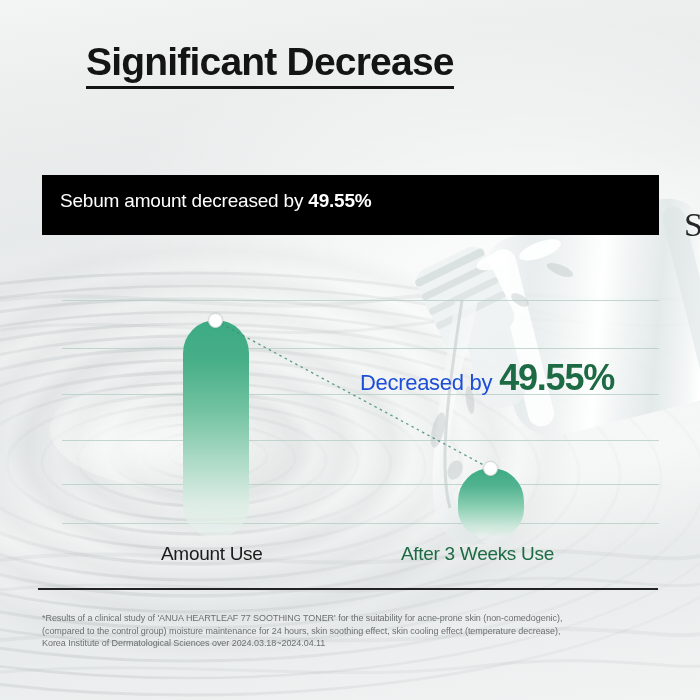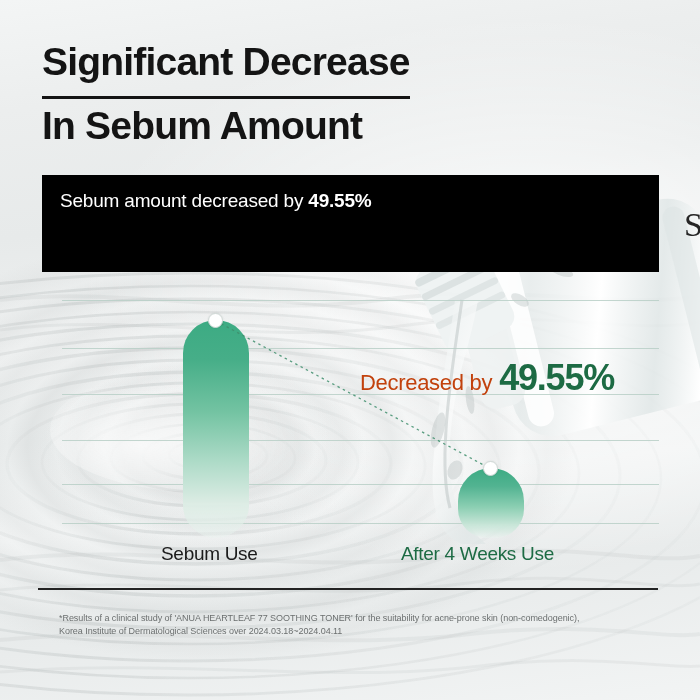--- a/index.html
+++ b/index.html
@@ -37,28 +37,29 @@
     font-size:39px;
     font-weight:bold;
     letter-spacing:-0.8px;
     color:#141414;
     line-height:44px;
     white-space:nowrap;
   }
   #title-line-1 {
     display:inline-block;
     border-bottom:3px solid #141414;
-    padding-bottom:12px;
+    padding-bottom:2px;
+    margin-left:44px;
   }
   #title-line-2 { margin-top:5px; }
 
   
   #banner {
     position:absolute; left:42px; top:175px;
-    width:617px; height:97px;
+    width:617px; height:60px;
     background:#000000;
     z-index:10;
     padding:13px 0 0 18px;
   }
   .banner-line {
     color:#ffffff;
     font-size:19px;
     line-height:25px;
     letter-spacing:-0.2px;
     white-space:nowrap;
@@ -105,21 +106,21 @@
   #dot-after  { left:483px; top:461px; }
 
   #connector { position:absolute; left:0; top:0; width:700px; height:700px; }
 
   
   #callout {
     position:absolute; left:360px; top:357px; z-index:11;
     white-space:nowrap;
   }
   #callout-label {
-    font-size:22px; color:#c2410c; letter-spacing:-0.3px;
+    font-size:22px; color:#1d4ed8; letter-spacing:-0.3px;
     vertical-align:baseline;
   }
   #callout-value {
     font-size:36px; font-weight:bold; color:#1d6b44;
     letter-spacing:-1.2px; margin-left:7px;
     vertical-align:baseline;
   }
 
   
   .axis-label {
@@ -131,21 +132,20 @@
 
   
   #footnote-rule {
     position:absolute; left:38px; top:588px; width:620px; height:2px;
     background:#232323; z-index:11;
   }
   #footnote {
     position:absolute; left:42px; top:612px; width:620px; z-index:11;
     font-size:9px; line-height:12.6px; color:#6b6f6f;
     letter-spacing:-0.05px;
-    margin-left:17px;
   }
   #footnote p { margin:0; white-space:nowrap; }
 </style>
 </head>
 <body>
 
 <div id="bg-photo"></div>
 
 <svg id="bg-ripples" viewBox="0 0 700 700" preserveAspectRatio="none">
   <defs>
@@ -232,21 +232,20 @@
   <g fill="#ffffff" opacity="0.9">
     <ellipse cx="492" cy="262" rx="16" ry="7" transform="rotate(-18 492 262)"></ellipse>
     <ellipse cx="540" cy="250" rx="22" ry="8" transform="rotate(-20 540 250)"></ellipse>
   </g>
 </svg>
 
 <div id="title-block">
   <div class="title-line">
     <span id="title-line-1">Significant Decrease</span>
   </div>
-  <div class="title-line" id="title-line-2">In Sebum Amount</div>
 </div>
 
 <div id="banner">
   <div class="banner-line">
     <span>Sebum amount decreased by </span><span class="banner-strong">49.55%</span>
   </div>
 </div>
 <div id="banner-edge-glyph">S</div>
 
 <div id="chart">
@@ -265,20 +264,21 @@
   </svg>
 
   <div class="bar-dot" id="dot-before"></div>
   <div class="bar-dot" id="dot-after"></div>
 </div>
 
 <div id="callout">
   <span id="callout-label">Decreased by</span><span id="callout-value">49.55%</span>
 </div>
 
-<div class="axis-label" id="label-before">Sebum Use</div>
-<div class="axis-label" id="label-after">After 4 Weeks Use</div>
+<div class="axis-label" id="label-before">Amount Use</div>
+<div class="axis-label" id="label-after">After 3 Weeks Use</div>
 
 <div id="footnote-rule"></div>
 <div id="footnote">
   <p>*Results of a clinical study of 'ANUA HEARTLEAF 77 SOOTHING TONER' for the suitability for acne-prone skin (non-comedogenic),</p>
+  <p>(compared to the control group) moisture maintenance for 24 hours, skin soothing effect, skin cooling effect (temperature decrease),</p>
   <p>Korea Institute of Dermatological Sciences over 2024.03.18~2024.04.11</p>
 </div>
 
 </body></html>

